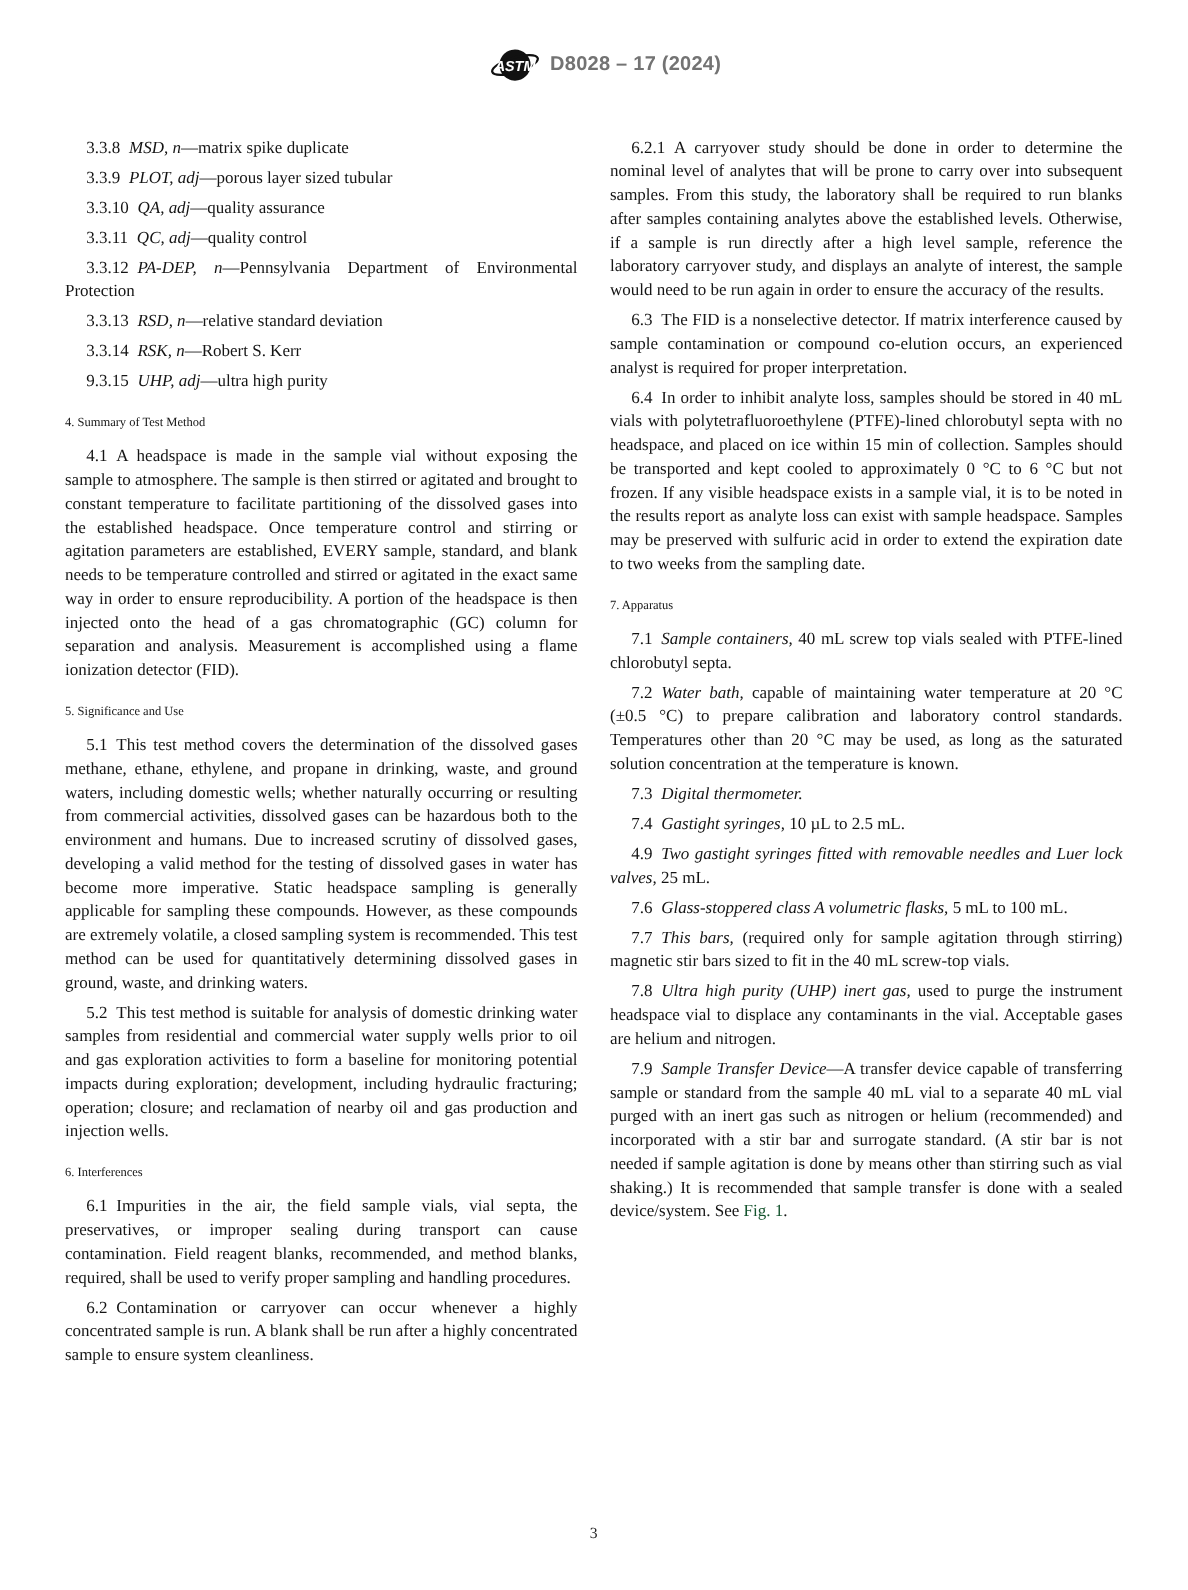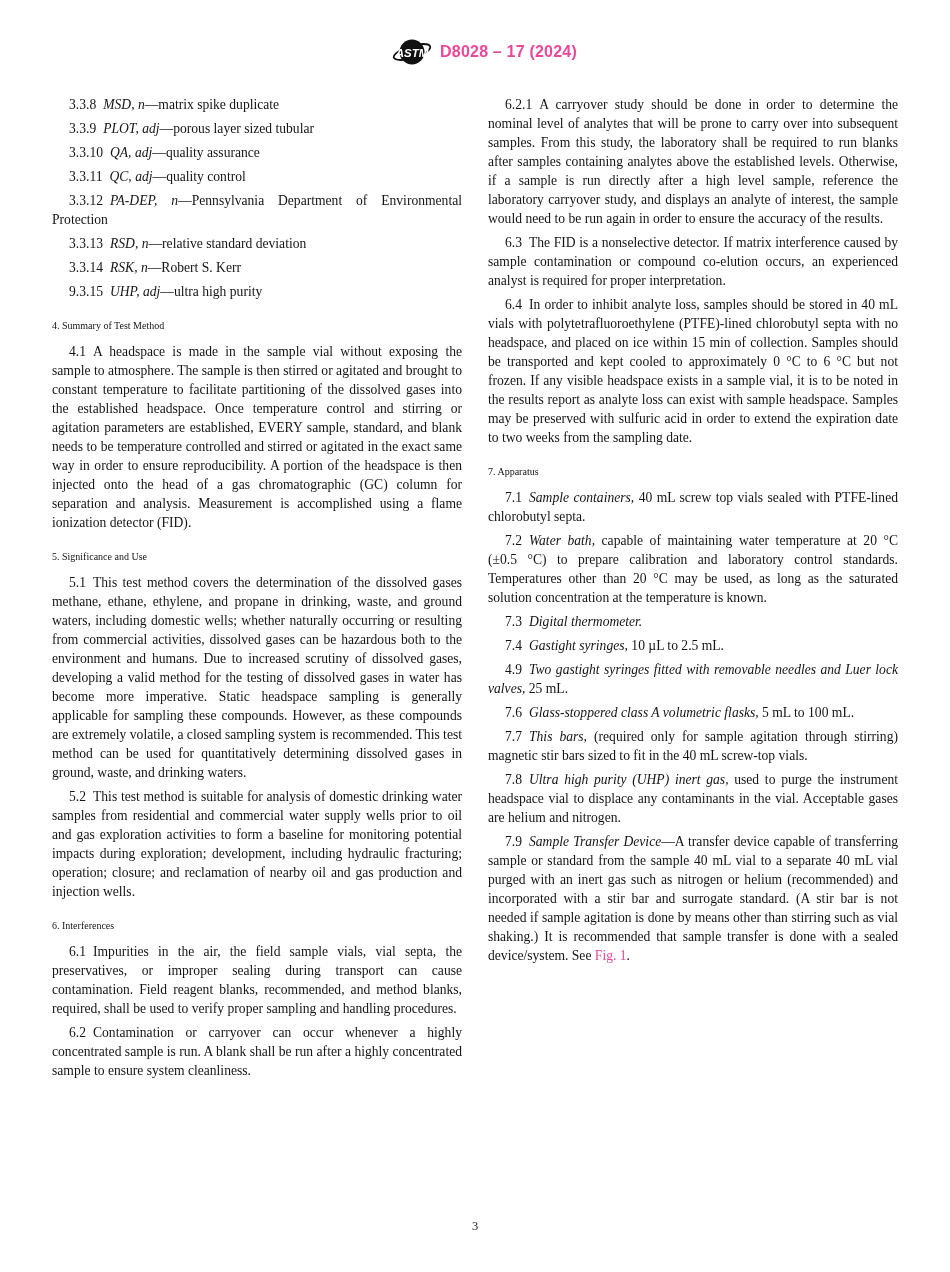--- a/index.html
+++ b/index.html
@@ -8,39 +8,39 @@
     background: #ffffff; color: #141414;
     font-family: "Liberation Serif", serif;
     position: relative; overflow: hidden;
   }
   .doc-header {
     position: absolute; top: 36px; left: 0; width: 893px;
     display: flex; justify-content: center; align-items: center; gap: 8px; margin-left: 38px;
   }
   .designation {
     font-family: "Liberation Sans", sans-serif;
-    font-weight: bold; font-size: 16px; letter-spacing: 0.2px; color: #ec4899;
+    font-weight: bold; font-size: 16px; letter-spacing: 0.2px; color: #737373;
   }
   .columns {
     position: absolute; top: 92px; left: 52px; width: 846px;
     display: flex; gap: 26px;
   }
   .col {
     width: 410px; font-size: 13.6px; line-height: 19px;
     text-align: justify; hyphens: auto;
   }
   .para { margin: 5px 0 0 0; text-indent: 17px; }
-  .col .para:first-child { margin-top: 3px; }
+  .col .para:first-child { margin-top: 16px; }
   .sec-heading {
     font-size: 10px; font-weight: normal; text-align: left; text-indent: 0;
     margin: 15px 0 7px 0; line-height: 19px;
   }
   .pnum { margin-right: 7px; }
   .term { font-style: italic; }
-  .link { color: #ec4899; cursor: pointer; }
+  .link { color: #14532d; cursor: pointer; }
   .note {
     margin: 7px 0 0 0; font-size: 11.4px; line-height: 15px; text-indent: 14px;
   }
   .note-label { font-variant: small-caps; letter-spacing: 0.3px; }
   .page-number {
     position: absolute; top: 1219px; left: 0; width: 950px;
     text-align: center; font-size: 12.5px; color: #222;
   }
   .astm-logo { display: block; }
 </style>

